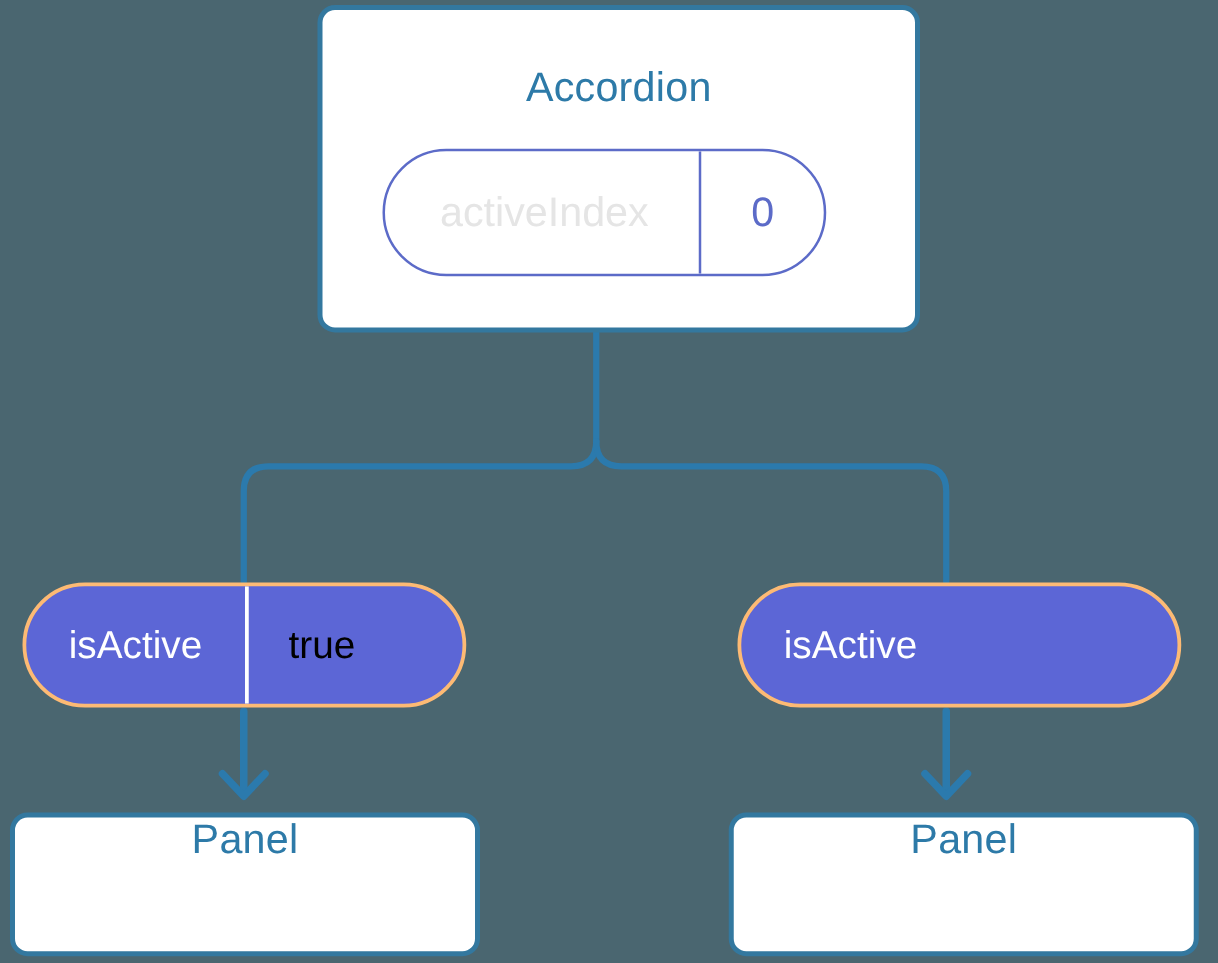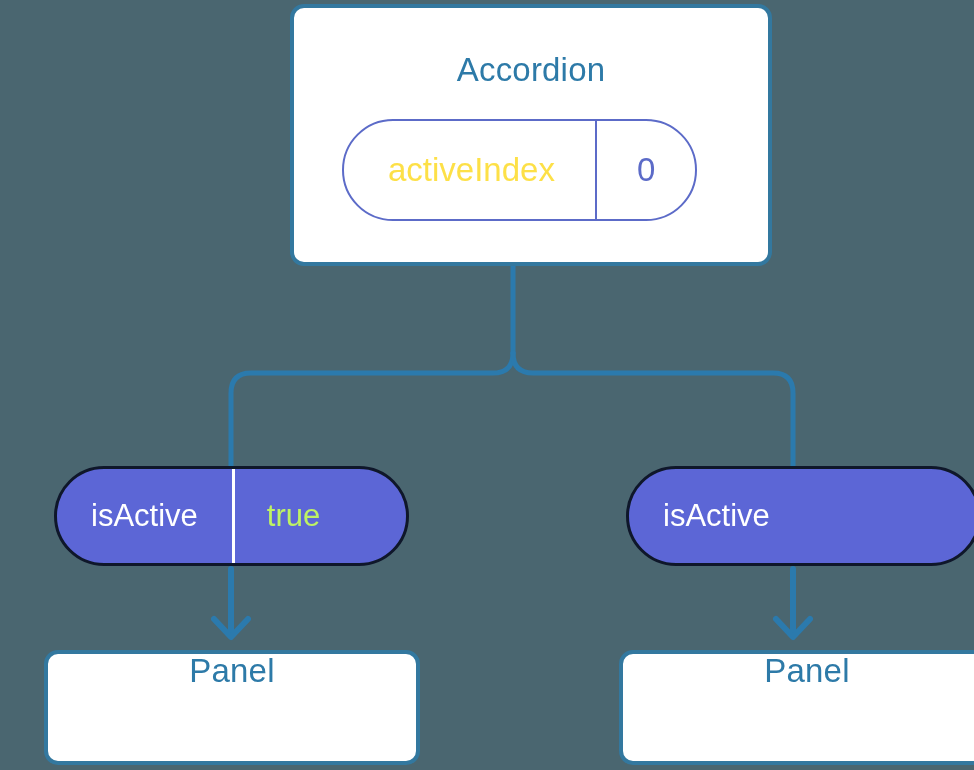--- a/index.html
+++ b/index.html
@@ -10,21 +10,20 @@
     width: 974px;
     height: 770px;
     background: #4a6670;
     font-family: "Liberation Sans", sans-serif;
     overflow: hidden;
   }
   #stage {
     position: relative;
     width: 936px;
     height: 770px;
-    margin-left: 36px;
   }
 
   
   #connectors {
     position: absolute;
     left: 0;
     top: 0;
     width: 974px;
     height: 770px;
     pointer-events: none;
@@ -71,21 +70,21 @@
     border-radius: 51px;
     background: transparent;
     box-sizing: border-box;
     overflow: hidden;
   }
   .pill-outline .pill-key {
     display: flex;
     align-items: center;
     justify-content: center;
     padding: 0 40px 0 44px;
-    color: #fde047;
+    color: #e5e5e5;
     font-size: 33px;
     white-space: nowrap;
   }
   .pill-outline .pill-val {
     display: flex;
     align-items: center;
     justify-content: center;
     border-left: 2px solid #5c6bc8;
     padding: 0 40px;
     color: #5c6bc8;
@@ -93,41 +92,41 @@
     white-space: nowrap;
   }
 
   
   .pill-filled {
     position: absolute;
     height: 100px;
     display: flex;
     align-items: stretch;
     background: #5c66d6;
-    border: 3px solid #0f172a;
+    border: 3px solid #fdba74;
     border-radius: 50px;
     box-sizing: border-box;
     overflow: hidden;
   }
   .pill-filled .pill-key {
     display: flex;
     align-items: center;
     justify-content: center;
     padding: 0 34px;
     color: #ffffff;
     font-size: 31px;
     white-space: nowrap;
   }
   .pill-filled .pill-val {
     display: flex;
     align-items: center;
     justify-content: center;
     border-left: 3px solid #ffffff;
     padding: 0 32px;
-    color: #bef264;
+    color: #000000;
     font-size: 31px;
     white-space: nowrap;
   }
   #pill-left  { left: 18px;  top: 466px; width: 355px; }
   #pill-right { left: 590px; top: 466px; width: 355px; }
 
   
   .panel-card {
     justify-content: flex-start;
     height: 115px;

